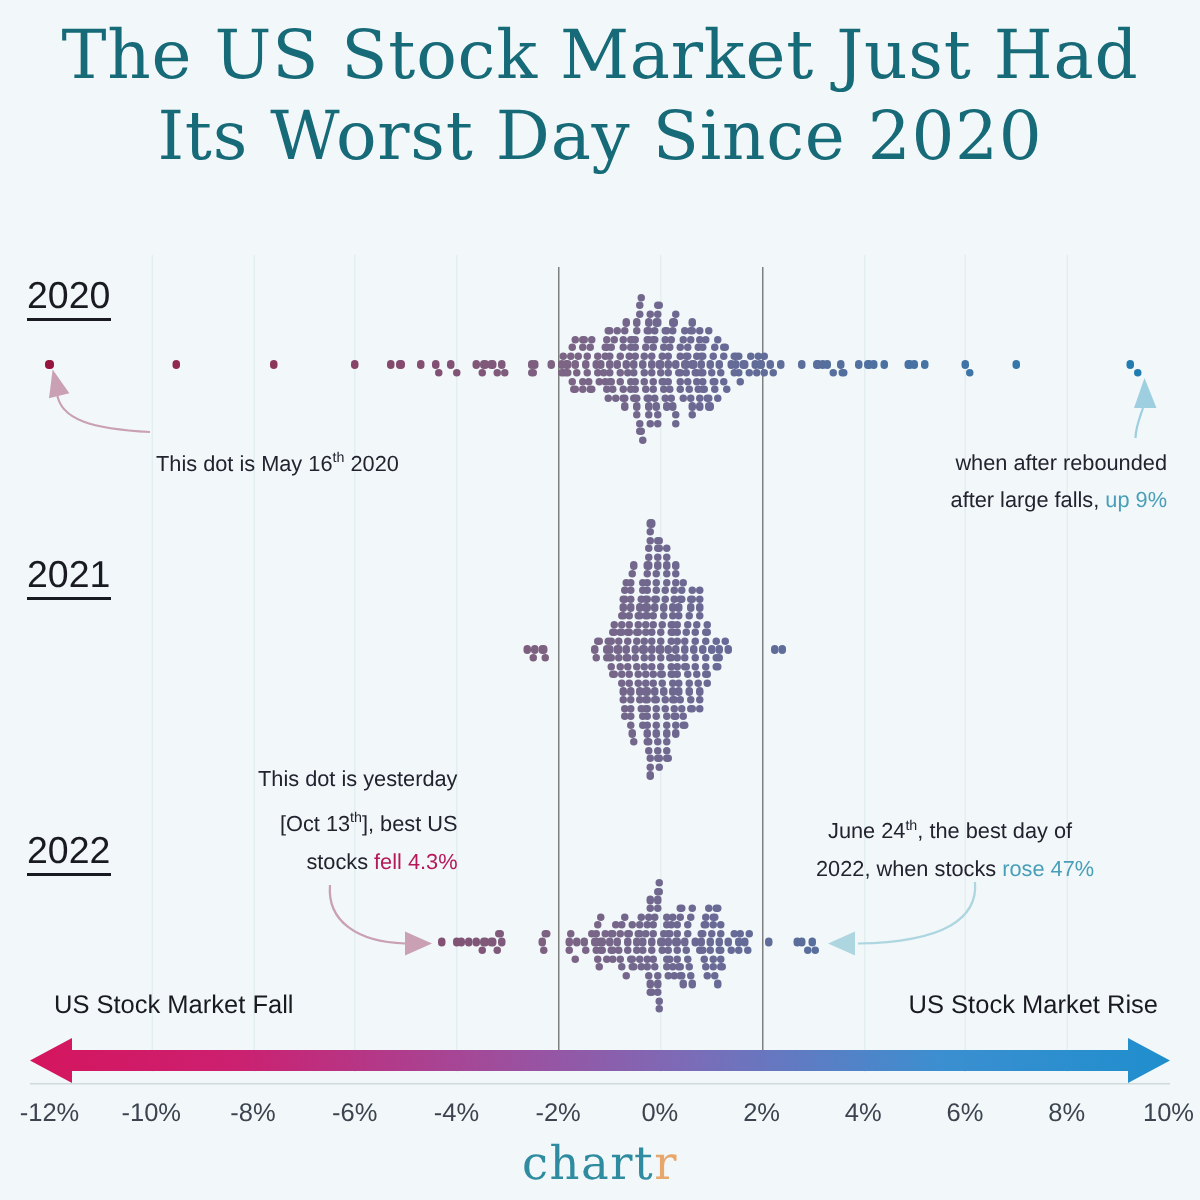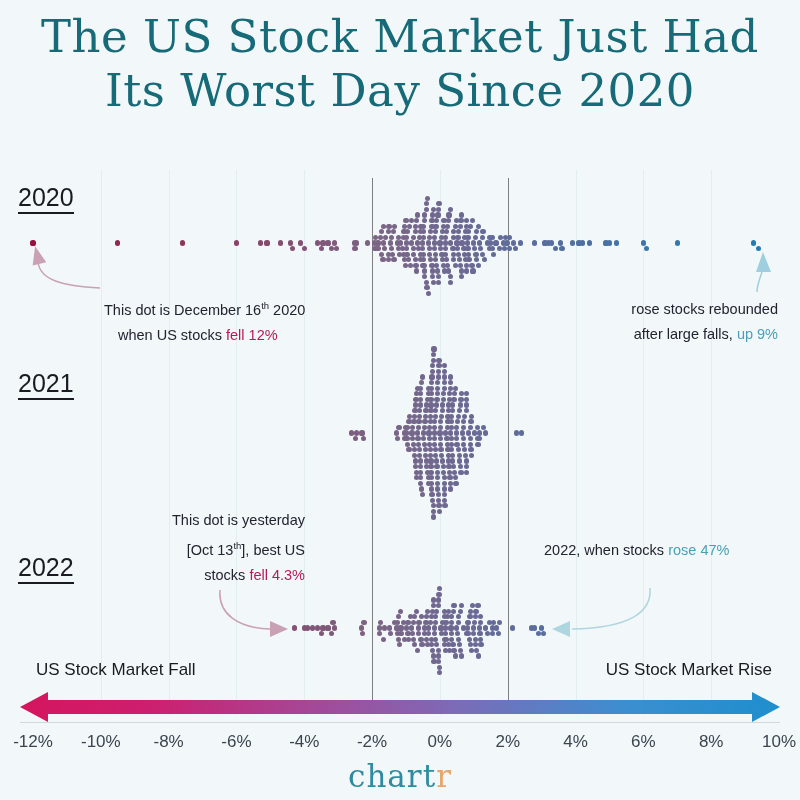--- a/index.html
+++ b/index.html
@@ -795,45 +795,45 @@
       <div class="dot" style="width: 5.2px; height: 5.2px; left: 539.036px; top: 625.4px; background: rgb(88, 110, 156);"></div>
       <div class="dot" style="width: 5.2px; height: 5.2px; left: 540.732px; top: 631px; background: rgb(88, 110, 156);"></div>
     </div>
 
   <div class="year" id="year0" style="top:184px">2020</div>
   <div class="year" id="year1" style="top:370px">2021</div>
   <div class="year" id="year2" style="top:554px">2022</div>
 
   <div class="anno" style="left:104px;top:293px">
     <div>
-      <span>This dot is December 16</span><sup>th</sup><span> 2020</span>
-    </div>
-    <div style="padding-left:14px">
-      <span>when US stocks </span><span class="hi-fall">fell 12%</span>
+      <span>This dot is May 16</span><sup>th</sup><span> 2020</span>
     </div>
   </div>
 
   <div class="anno anno-right" style="right:22px;top:297px">
-    <div>rose stocks rebounded</div>
+    <div>when after rebounded</div>
     <div>
       <span>after large falls, </span><span class="hi-rise">up 9%</span>
     </div>
   </div>
 
   <div class="anno anno-right" style="left:150px;width:155px;top:508px">
     <div>This dot is yesterday</div>
     <div>
       <span>[Oct 13</span><sup>th</sup><span>], best US</span>
     </div>
     <div>
       <span>stocks </span><span class="hi-fall">fell 4.3%</span>
     </div>
   </div>
 
   <div class="anno" style="left:552px;top:538px">
+    <div>
+      <span>June 24</span><sup>th</sup><span>, the best day of</span>
+    </div>
     <div style="margin-left:-8px">
       <span>2022, when stocks </span><span class="hi-rise">rose 47%</span>
     </div>
   </div>
 
   <svg class="overlay" viewBox="0 0 800 800">
 
     <path d="M100,288 C62,286 40,280 38,262" fill="none" stroke="#c9a0b4" stroke-width="1.5"></path>
     <polygon points="38,246 45,264 31,264" fill="#c9a0b4" transform="rotate(-14 38 258)"></polygon>
 

